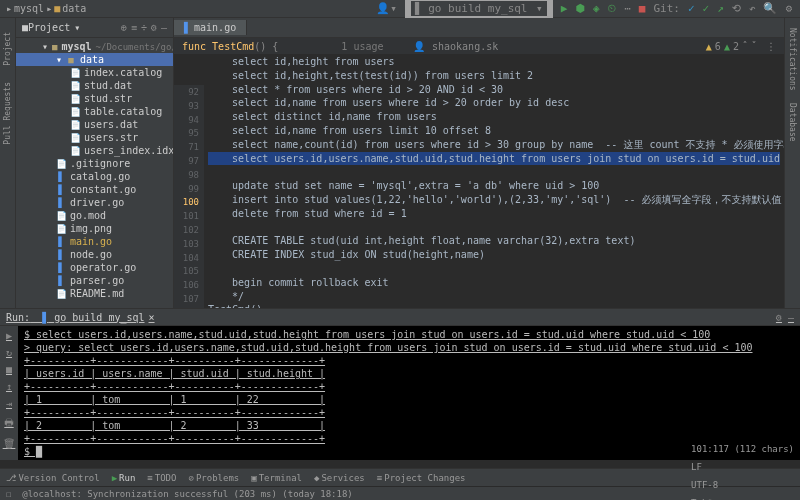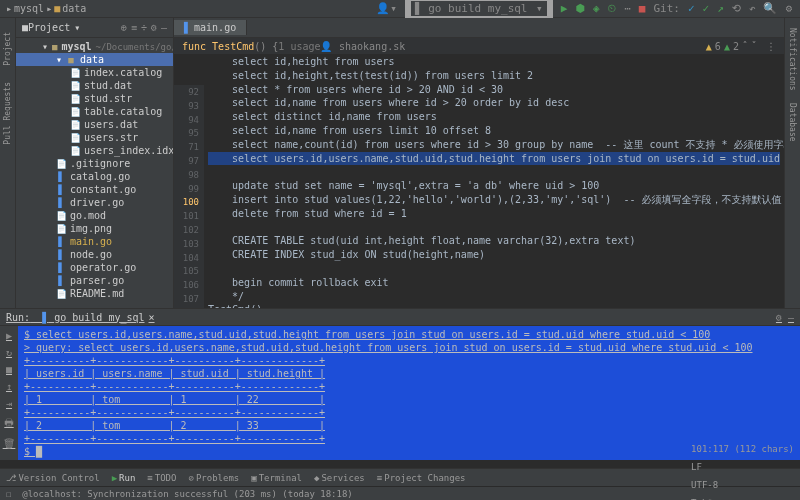--- a/index.html
+++ b/index.html
@@ -25,41 +25,41 @@
 .tree-item.d1 { padding-left:26px; }
 .tree-item.d2 { padding-left:40px; }
 .tree-item.d3 { padding-left:54px; }
 .fi { width:10px; text-align:center; font-size:9px; }
 .folder { color:#b0a070; }
 .gofile { color:#5394ec; }
 .path { color:#787878; font-size:9px; }
 .editor { flex:1; background:#2b2b2b; display:flex; flex-direction:column; overflow:hidden; }
 .tabs { height:20px; background:#3c3f41; display:flex; align-items:center; border-bottom:1px solid #323232; }
 .tab { padding:2px 10px; background:#515658; color:#ccc; font-size:10px; border-right:1px solid #323232; display:flex; align-items:center; gap:4px; }
-.crumb { height:16px; background:#313335; display:flex; align-items:center; padding:0 8px; font-size:10px; color:#888; }
+.crumb { height:16px; background:#313335; display:flex; align-items:center; padding:0 8px; font-size:10px; color:#888; gap:30px; }
 .crumb .fn { color:#ffc66d; }
-.crumb .us { color:#787878; }
+.crumb .us { color:#787878;margin-left:33px; }
 .crumb .auth { color:#888; }
 .crumb .insp { margin-left:auto; display:flex; align-items:center; gap:3px; }
 .crumb .yw { color:#d6b04f; }
 .crumb .gw { color:#499c54; }
 .code { display:flex; flex:1; overflow:hidden; }
 .gutter { width:30px; background:#313335; color:#606366; text-align:right; padding:1px 5px 0 0; font-size:9px; line-height:13.8px;margin-top:31px; }
 .gutter div { height:13.8px; }
 .gutter .y { color:#ffc66d; }
 .lines { flex:1; padding:1px 4px 0; font-size:10px; line-height:13.8px; white-space:pre; overflow:hidden; color:#a9b7c6; }
 .lines div { height:13.8px; }
 .sel-line { background:#214283; }
 .runpanel { background:#2b2b2b; border-top:1px solid #323232; height:152px; display:flex; flex-direction:column;text-decoration:underline; }
 .runhdr { height:18px; background:#3c3f41; display:flex; align-items:center; padding:0 6px; font-size:10px; color:#ccc; border-bottom:1px solid #323232; }
 .runhdr .gear { margin-left:auto; display:flex; gap:6px; color:#888; }
 .runbody { flex:1; display:flex; }
 .runicons { width:18px; background:#3c3f41; display:flex; flex-direction:column; align-items:center; padding-top:4px; gap:6px; color:#888; font-size:10px; }
 .runicons span { cursor:pointer; }
-.runout { flex:1; background:#1d4ed8; padding:2px 6px; font-size:10px; line-height:13px; white-space:pre; color:#bbb; font-family:Menlo,monospace; overflow:hidden; }
+.runout { flex:1; background:#000000; padding:2px 6px; font-size:10px; line-height:13px; white-space:pre; color:#bbb; font-family:Menlo,monospace; overflow:hidden; }
 .statusbar { position:absolute; bottom:14px; left:0; right:0; height:18px; background:#3c3f41; display:flex; align-items:center; border-top:1px solid #323232; font-size:9px; color:#999; padding:0 6px; gap:12px; }
 .statusbar span { display:flex; align-items:center; gap:2px; cursor:pointer; }
 .syncbar { position:absolute; bottom:0; left:0; right:0; height:14px; background:#3c3f41; display:flex; align-items:center; border-top:1px solid #2a2a2a; font-size:9px; color:#999; padding:0 6px; }
 .syncbar .right { margin-left:auto; display:flex; gap:8px;flex-direction:column; }
 </style>
 </head>
 <body>
 
 <div class="nav">
   <span>▸ </span>

